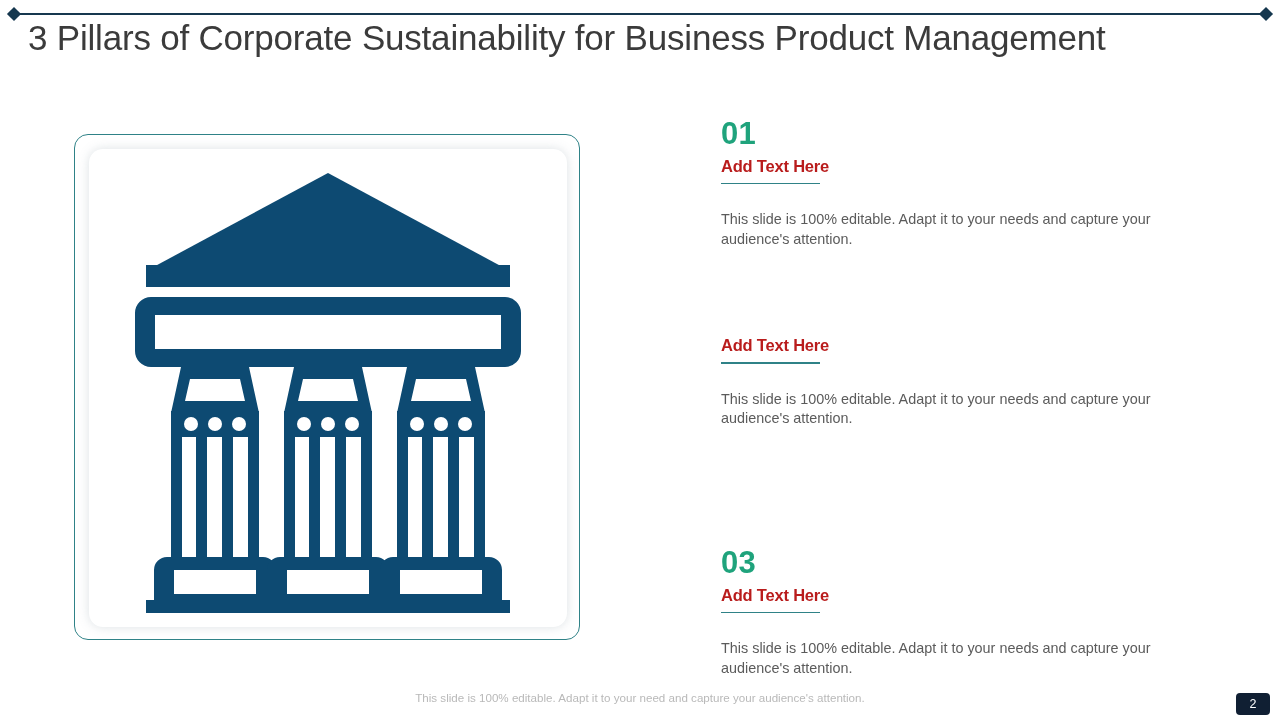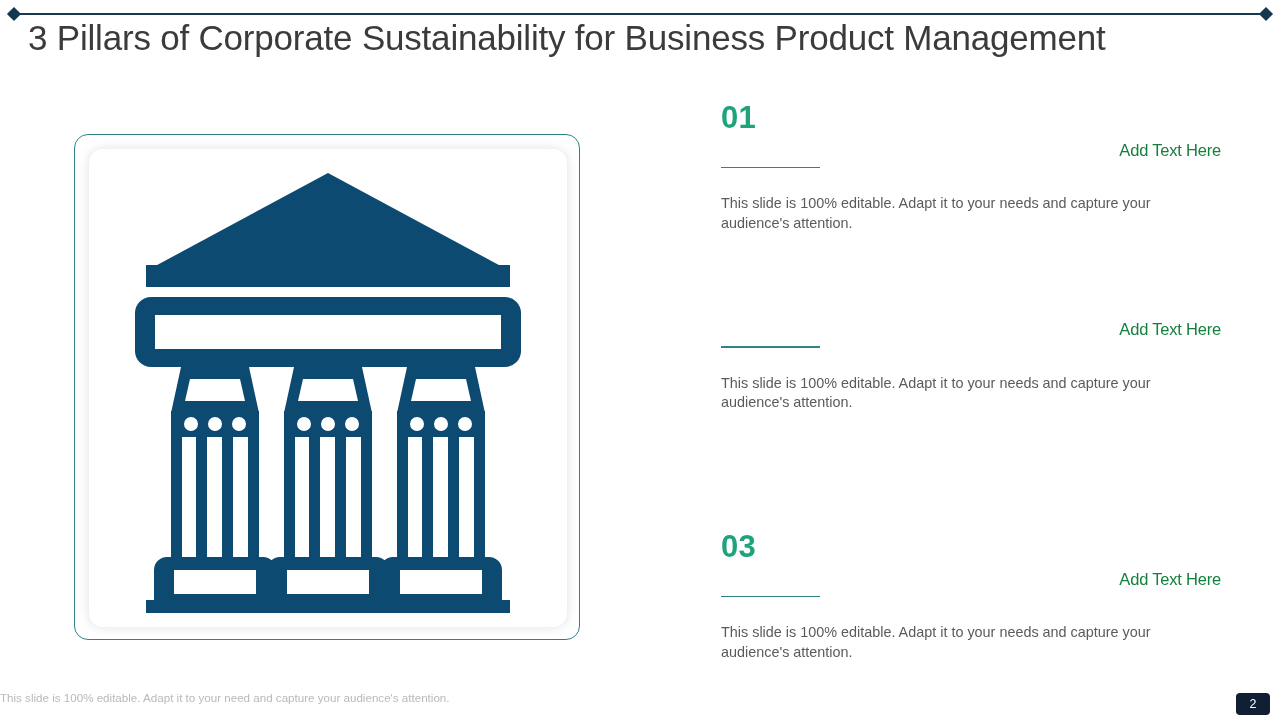--- a/index.html
+++ b/index.html
@@ -64,60 +64,60 @@
     width:478px; height:478px;
     background:#ffffff;
     border-radius:14px;
     box-shadow:0 0 11px rgba(120,140,150,0.26);
   }
   .img-card svg { display:block; width:100%; height:100%; }
 
   
   .blocks {
     position:absolute;
-    left:721px; top:102px;
+    left:721px; top:118px;
     width:500px;
   }
   .block { position:relative; height:211px; }
   .block:last-child { height:auto; }
 
   .blk-num {
     font-size:31px;
     font-weight:700;
     line-height:1.02;
     letter-spacing:0.3px;
   }
   .blk-num.teal { color:#1fa37c; }
   .blk-num.navy { color:#10537e; }
 
   .blk-head {
     margin-top:7px;
     font-size:16.5px;
-    font-weight:400;
-    color:#15803d;
+    font-weight:700;
+    color:#b91c1c;
     letter-spacing:-0.2px;
-    text-align:right;
   }
   .blk-rule {
     margin-top:7px;
     width:99px; height:1.5px;
     background:#2f8287;
   }
   .blk-body {
     margin-top:26px;
     width:478px;
     font-size:14.4px;
     line-height:1.36;
     color:#5b5b5b;
   }
 
   
   .footer-note {
     position:absolute;
     left:0; right:0; top:691px;
+    text-align:center;
     font-size:11.6px;
     color:#b9b9b9;
   }
   .page-badge {
     position:absolute;
     right:10px; top:693px;
     width:34px; height:22px;
     border-radius:4px;
     background:#101f33;
     color:#ffffff;

